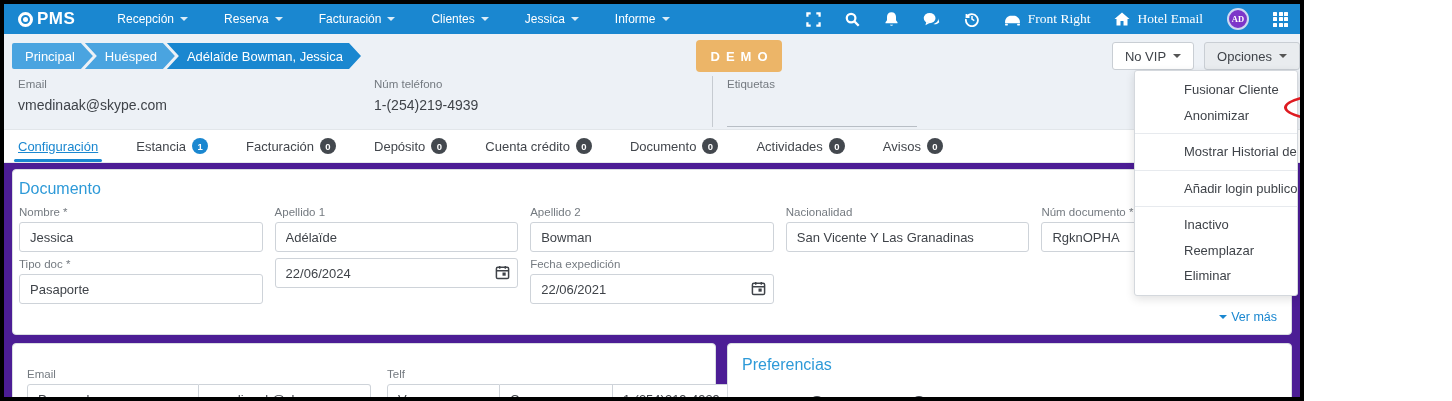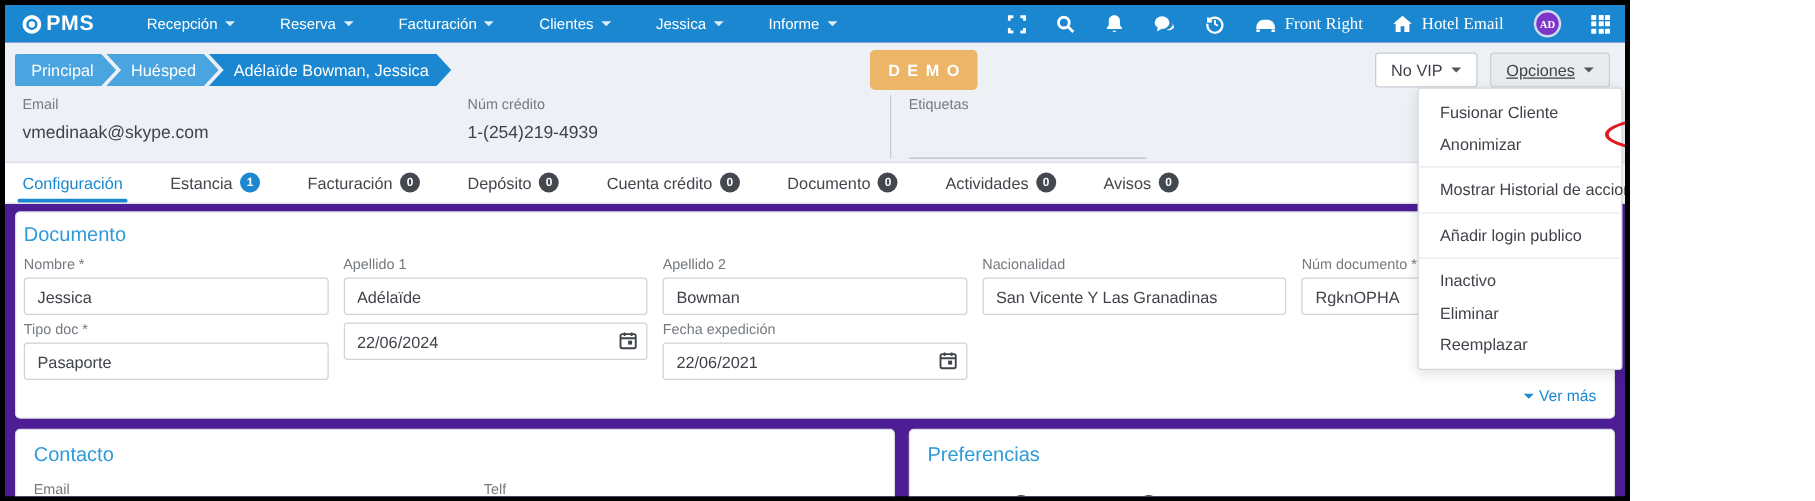--- a/index.html
+++ b/index.html
@@ -17,44 +17,44 @@
   .nav-item { display:flex; align-items:center; gap:6px; cursor:pointer; white-space:nowrap; }
   .caret { width:0; height:0; border-left:4px solid transparent; border-right:4px solid transparent; border-top:4px solid rgba(255,255,255,.85); }
   .nav-right { margin-left:auto; display:flex; align-items:center; gap:24px; font-size:13.5px;font-family:Liberation Serif, serif; }
   .nav-right svg { display:block; }
   .nav-chip { display:flex; align-items:center; gap:7px; white-space:nowrap; }
   .avatar { width:22px; height:22px; border-radius:50%; background:#7d36c9; border:2px solid #cfd9f2; color:#fff; font-size:8.5px; font-weight:bold; display:flex; align-items:center; justify-content:center; }
   .grid-icon { display:grid; grid-template-columns:repeat(3,4px); grid-template-rows:repeat(3,4px); gap:1.5px; }
   .grid-icon i { background:#fff; border-radius:.5px; }
 
   
-  .header { background:#edf1f6; padding:6px 12px 0 8px; height:96px; border-bottom:1px solid #e2e6ea; }
+  .header { background:#edf1f6; padding:6px 0 0 8px; height:96px; border-bottom:1px solid #e2e6ea; }
   .header-top { display:flex; align-items:center; height:32px; }
   .crumbs { display:flex; align-items:center; }
   .crumb { position:relative; height:26px; display:flex; align-items:center; background:#4aa4e0; color:#fff; font-size:13px; padding:0 18px 0 20px;
            clip-path:polygon(0 0, calc(100% - 12px) 0, 100% 50%, calc(100% - 12px) 100%, 0 100%, 12px 50%); margin-left:-8px; cursor:pointer; }
   .crumb:first-child { clip-path:polygon(0 0, calc(100% - 12px) 0, 100% 50%, calc(100% - 12px) 100%, 0 100%); margin-left:0; padding-left:13px; border-radius:2px 0 0 2px; }
   .crumb.active { background:#1a87d0; }
   .demo-badge { position:absolute; left:692px; top:36px; width:86px; height:32px; background:#ecb568; border-radius:4px; color:#fff; font-weight:bold; font-size:13px; letter-spacing:6px; display:flex; align-items:center; justify-content:center; padding-left:6px; z-index:5; }
   .header-buttons { margin-left:auto; display:flex; gap:10px; }
   .hbtn { height:28px; padding:0 12px; font-size:13px; color:#3f4349; border:1px solid #c9ced4; border-radius:3px; background:#fff; display:flex; align-items:center; gap:7px; cursor:pointer; }
   .hbtn .caret { border-top-color:#555; }
-  .hbtn.gray { background:#e9ecef;text-decoration:underline; }
+  .hbtn.gray { background:#e9ecef; }
 
   .info-row { display:grid; grid-template-columns:356px 348px 362px 1fr; padding:4px 0 0 6px; }
   .info-field { padding-top:2px; }
   .info-label { font-size:11.5px; color:#747a80; margin-bottom:7px; }
   .info-value { font-size:14px; color:#3f4349; }
   .etiquetas-cell { border-left:1px solid #c6cbd1; padding-left:14px; margin-left:-10px; }
   .etiquetas-input { width:190px; border:none; border-bottom:1px solid #b8bec5; background:transparent; height:30px; outline:none; font-size:13px; }
 
   
   .tabstrip { display:flex; align-items:center; gap:38px; padding:0 14px; height:33px; border-bottom:1px solid #e6e9ec; background:#fff; }
   .tab { position:relative; display:flex; align-items:center; gap:6px; font-size:13px; color:#42464c; height:100%; cursor:pointer; white-space:nowrap; }
-  .tab.active { color:#1a87d0; }
+  .tab.active { color:#1a87d0;text-decoration:underline; }
   .tab.active::after { content:""; position:absolute; left:-4px; right:-4px; bottom:0; height:3px; background:#1a87d0; border-radius:2px; }
   .badge { min-width:16px; height:16px; border-radius:50%; color:#fff; font-size:9.5px; font-weight:bold; display:flex; align-items:center; justify-content:center; }
   .badge:empty { display:none; }
   .b-dark { background:#43484e; }
   .b-blue { background:#1a87d0; }
 
   
   .card { border:1px solid #d9dde2; border-radius:4px; background:#fff; }
   .card-title { color:#2e9ad8; font-size:16px; }
   .doc-card { margin:6px 8px 8px 8px; padding:10px 6px 2px 6px; }
@@ -80,21 +80,21 @@
   .w4 { width:113px; }
   .w5 { width:122px; border-radius:0 3px 3px 0; }
   .pref-card { flex:1; padding:12px 14px 0 14px; position:relative; }
   .pref-tabs { display:flex; gap:30px; margin-top:22px; border-bottom:1px solid #e6e9ec; }
   .ptab { position:relative; display:flex; align-items:center; gap:6px; font-size:13px; color:#42464c; padding:0 2px 10px 2px; cursor:pointer; }
   .ptab.active { color:#1a87d0; }
   .ptab.active::after { content:""; position:absolute; left:0; right:0; bottom:-1px; height:3px; background:#1a87d0; border-radius:2px; }
 
   
   .dropdown { position:absolute; top:66px; right:2px; width:164px; background:#fff; border:1px solid #d4d8dd; border-radius:3px; box-shadow:0 3px 10px rgba(0,0,0,.12); padding:6px 0; z-index:20; }
-  .dd-item { font-size:13px; color:#3f4349; padding:3px 17px; line-height:1.5; cursor:pointer; white-space:nowrap; }
+  .dd-item { font-size:13px; color:#3f4349; padding:3px 17px; line-height:1.5; cursor:pointer; white-space:nowrap;margin-left:32px; }
   .dd-div { border-top:1px solid #e7eaee; margin:5px 0; }
   .red-ellipse { position:absolute; left:1280px; top:88px; width:124px; height:31px; border:3.5px solid #de1b21; border-radius:50%; z-index:30; pointer-events:none; }
 </style>
 </head>
 <body>
 
 <div class="page">
 
   <div class="navbar">
     <div class="logo">
@@ -210,21 +210,21 @@
           </button>
       </div>
     </div>
     <div class="demo-badge">DEMO</div>
     <div class="info-row">
       <div class="info-field">
         <div class="info-label">Email</div>
         <div class="info-value">vmedinaak@skype.com</div>
       </div>
       <div class="info-field">
-        <div class="info-label">Núm crédito</div>
+        <div class="info-label">Núm teléfono</div>
         <div class="info-value">1-(254)219-4939</div>
       </div>
       <div class="info-field etiquetas-cell">
         <div class="info-label">Etiquetas</div>
         <input class="etiquetas-input" value="" style="">
       </div>
     </div>
   </div>
 
   <div class="tabstrip">
@@ -315,21 +315,20 @@
       </div>
     </div>
     <div class="ver-mas">
       <span class="vm-caret"></span>
       <span>Ver más</span>
     </div>
   </div>
 
   <div class="bottom-row">
     <div class="card contact-card">
-      <div class="card-title">Contacto</div>
       <div class="contact-grid">
         <div class="cg">
           <div class="cg-label">Email</div>
           <div class="joined">
             <input class="w1" value="Personal" style="">
             <input class="w2" value="vmedinaak@skype.com" style="">
           </div>
         </div>
         <div class="cg">
           <div class="cg-label">Telf</div>
@@ -359,19 +358,19 @@
 
   <div class="dropdown">
     <div class="dd-item">Fusionar Cliente</div>
     <div class="dd-item">Anonimizar</div>
     <div class="dd-div"></div>
     <div class="dd-item">Mostrar Historial de acciones</div>
     <div class="dd-div"></div>
     <div class="dd-item">Añadir login publico</div>
     <div class="dd-div"></div>
     <div class="dd-item">Inactivo</div>
+    <div class="dd-item">Reemplazar</div>
     <div class="dd-item">Eliminar</div>
-    <div class="dd-item">Reemplazar</div>
   </div>
 
   <div class="red-ellipse"></div>
 
 </div>
 
 </body></html>

